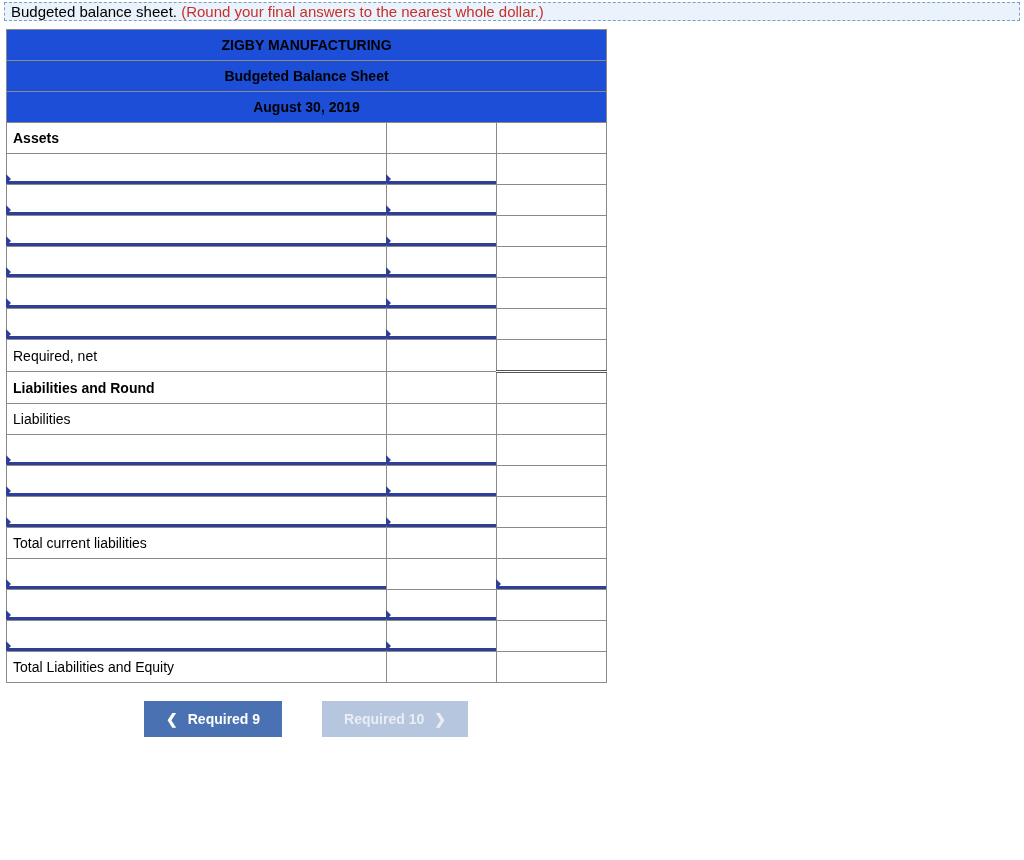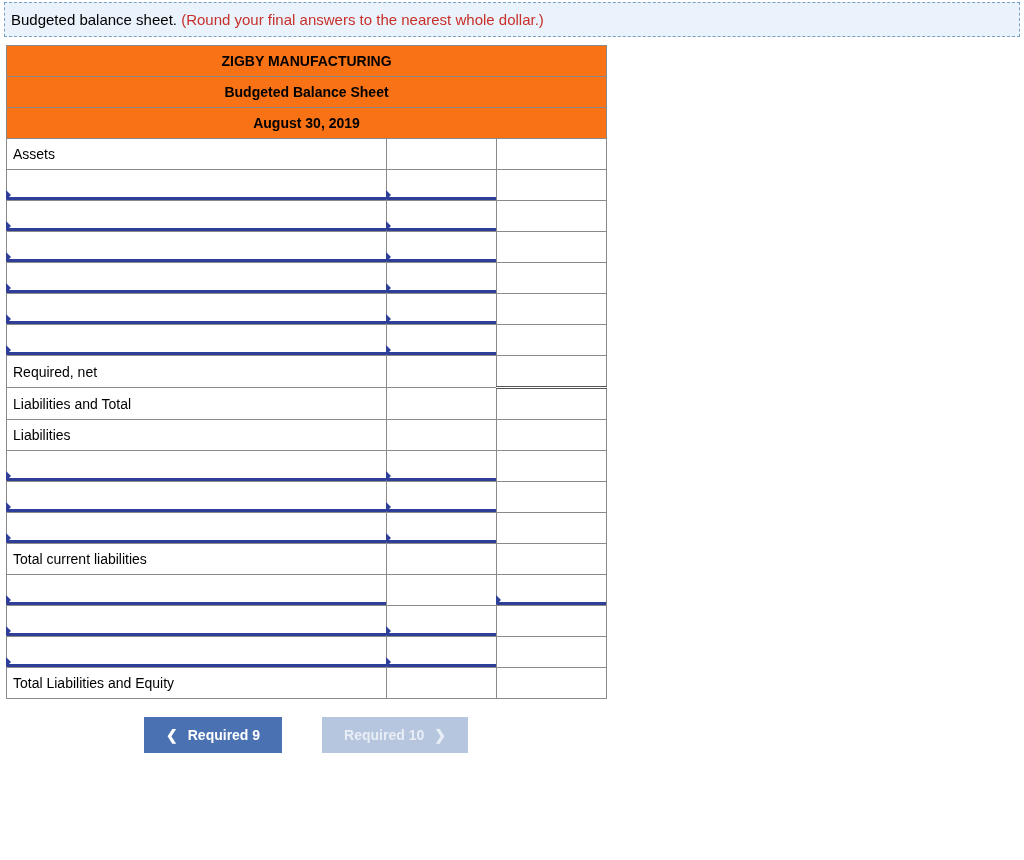--- a/index.html
+++ b/index.html
@@ -8,21 +8,21 @@
     background: #fff;
     font-family: Arial, Helvetica, sans-serif;
     font-size: 14px;
     color: #000;
     width: 1024px;
   }
   .instruction-bar {
     margin: 2px 4px 8px 4px;
     border: 1px dashed #7a9fc4;
     background: #eaf2fb;
-    padding: 8px 6px;
+    padding: 0 6px;
     font-size: 15px;
   }
   .instruction-bar .red {
     color: #c7302b;
   }
   .sheet-table {
     border-collapse: collapse;
     margin-left: 6px;
     width: 600px;
     table-layout: fixed;
@@ -33,25 +33,25 @@
   .sheet-table td, .sheet-table th {
     border: 1px solid #8a8a8a;
     padding: 4px 6px;
     height: 22px;
     font-size: 14px;
     vertical-align: middle;
     text-align: left;
     background: #fff;
   }
   .sheet-table th {
-    background: #f97316;
+    background: #1d4ed8;
     font-weight: bold;
     text-align: center;
   }
-  .sheet-table td.bold { font-weight: normal; }
+  .sheet-table td.bold { font-weight: bold; }
   .sheet-table td.dropdown-cell {
     position: relative;
     padding: 0;
   }
   .dropdown-inner {
     height: 100%;
     width: 100%;
     box-sizing: border-box;
     border-bottom: 3px solid #2f3f99;
     padding: 4px 6px;
@@ -189,21 +189,21 @@
     <td></td>
   </tr>
 
   <tr>
     <td>Required, net</td>
     <td class="num-cell"></td>
     <td class="num-cell"></td>
   </tr>
 
   <tr>
-    <td class="bold">Liabilities and Total</td>
+    <td class="bold">Liabilities and Round</td>
     <td></td>
     <td class="dbl-top"></td>
   </tr>
   <tr>
     <td>Liabilities</td>
     <td></td>
     <td></td>
   </tr>
 
   <tr>

